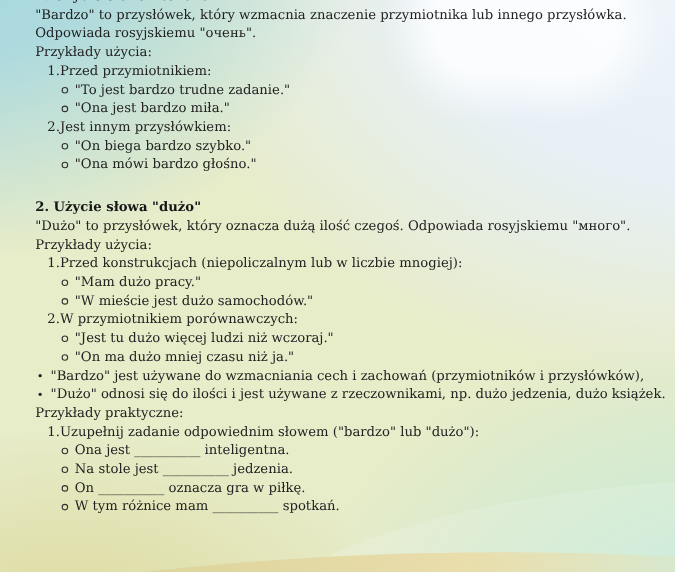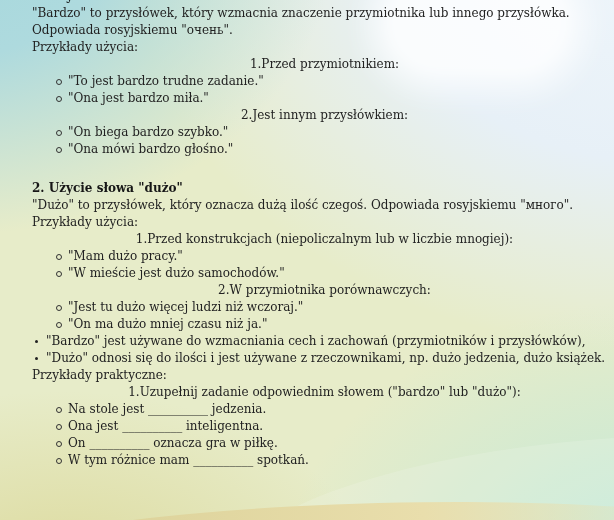--- a/index.html
+++ b/index.html
@@ -34,21 +34,21 @@
     transform:rotate(-6deg);
   }
   .content{
     position:absolute;left:32px;top:-12px;right:8px;
     font-size:12px;line-height:17px;color:#222;
   }
   .content p,.content .h,.oitem,.sub,.kb{margin:0;padding:0;}
   .h{font-weight:bold;color:#161616;}
   .h.s2{margin-top:22px;}
   .gap{margin-top:13px;}
-  .oitem{padding-left:11px;text-align:center;}
+  .oitem{padding-left:11px;}
   .onum{display:inline;}
   .sub{position:relative;padding-left:36px;}
   .sub::before{
     content:"";position:absolute;left:24px;top:6px;
     width:4px;height:4px;border:1px solid #333;border-radius:50%;background:transparent;
   }
   .kb{position:relative;padding-left:14px;}
   .kb::before{
     content:"";position:absolute;left:3px;top:7px;
     width:3px;height:3px;background:#222;border-radius:50%;
@@ -77,32 +77,32 @@
     <div class="sub">"On biega bardzo szybko."</div>
     <div class="sub">"Ona mówi bardzo głośno."</div>
 
     <div class="h s2">2. Użycie słowa "dużo"</div>
     <p>"Dużo" to przysłówek, który oznacza dużą ilość czegoś. Odpowiada rosyjskiemu "много".</p>
     <p>Przykłady użycia:</p>
 
     <div class="oitem"><span class="onum">1.</span><span>Przed konstrukcjach (niepoliczalnym lub w liczbie mnogiej):</span></div>
     <div class="sub">"Mam dużo pracy."</div>
     <div class="sub">"W mieście jest dużo samochodów."</div>
-    <div class="oitem"><span class="onum">2.</span><span>W przymiotnika porównawczych:</span></div>
+    <div class="oitem"><span class="onum">2.</span><span>W przymiotnikiem porównawczych:</span></div>
     <div class="sub">"Jest tu dużo więcej ludzi niż wczoraj."</div>
     <div class="sub">"On ma dużo mniej czasu niż ja."</div>
 
     <div class="kb">
       <span class="kline">"Bardzo" jest używane do wzmacniania cech i zachowań (przymiotników i przysłówków),</span>
     </div>
     <div class="kb">
       <span class="kline">"Dużo" odnosi się do ilości i jest używane z rzeczownikami, np. dużo jedzenia, dużo książek.</span>
     </div>
 
     <p class="gap">Przykłady praktyczne:</p>
     <div class="oitem"><span class="onum">1.</span><span>Uzupełnij zadanie odpowiednim słowem ("bardzo" lub "dużo"):</span></div>
+    <div class="sub">Ona jest __________ inteligentna.</div>
     <div class="sub">Na stole jest __________ jedzenia.</div>
-    <div class="sub">Ona jest __________ inteligentna.</div>
     <div class="sub">On __________ oznacza gra w piłkę.</div>
     <div class="sub">W tym różnice mam __________ spotkań.</div>
 
   </div>
 </div>
 
 </body></html>

